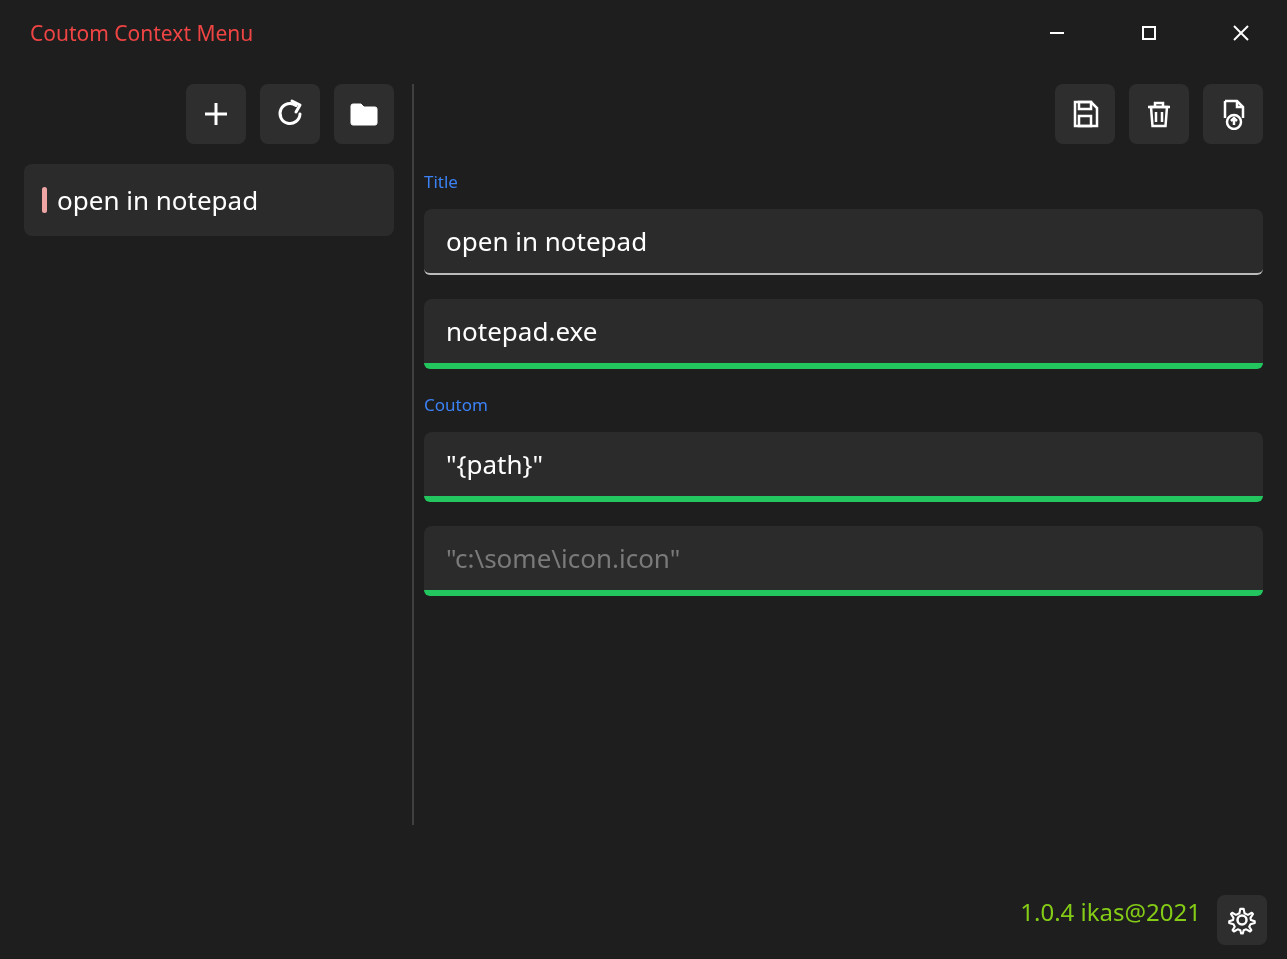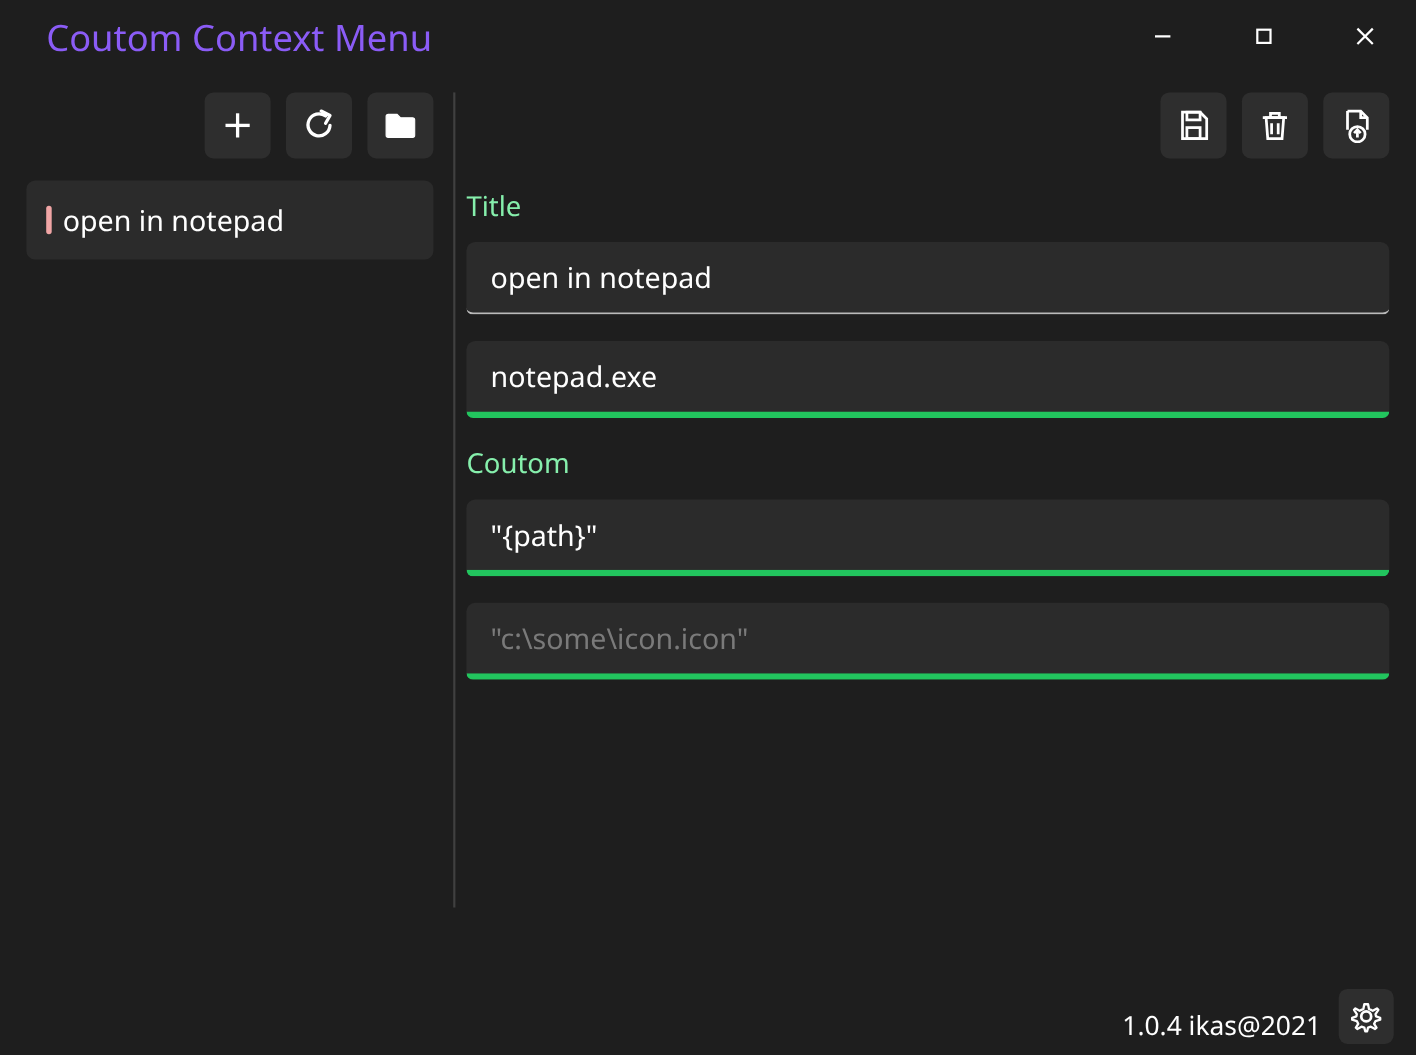--- a/index.html
+++ b/index.html
@@ -15,24 +15,23 @@
 
   
   .titlebar {
     height: 66px;
     display: flex;
     align-items: center;
     justify-content: space-between;
     padding: 0 0 0 30px;
   }
   .titlebar .title {
-    color: #8b5cf6;
-    font-size: 33px;
+    color: #ef4444;
+    font-size: 21px;
     font-weight: 400;
-    margin-left: 12px;
   }
   .win-controls {
     display: flex;
     align-items: center;
     height: 100%;
   }
   .win-btn {
     width: 92px;
     height: 100%;
     display: flex;
@@ -118,22 +117,22 @@
     justify-content: flex-end;
     gap: 14px;
   }
   .form {
     padding: 26px 0 0 0;
     display: flex;
     flex-direction: column;
     gap: 24px;
   }
   .field-label {
-    color: #86efac;
-    font-size: 25px;
+    color: #3b82f6;
+    font-size: 17px;
     margin-bottom: 16px;
     display: block;
   }
   .text-input {
     width: 100%;
     background: #2b2b2b;
     border: none;
     border-bottom: 6px solid #22c55e;
     border-radius: 8px 8px 6px 6px;
     color: #fff;
@@ -145,25 +144,25 @@
   .text-input.active {
     border-bottom: 2px solid #bbb;
   }
   .text-input::placeholder {
     color: #7a7a7a;
   }
 
   .footer {
     height: 64px;
     display: flex;
-    align-items: flex-end;
+    align-items: flex-start;
     justify-content: flex-end;
     gap: 16px;
     padding: 0 20px 10px 0;
-    color: #ffffff;
+    color: #84cc16;
     font-size: 24px;
   }
   .footer .gear {
     width: 50px;
     height: 50px;
     border-radius: 8px;
     background: #2e2e2e;
     display: flex;
     align-items: center;
     justify-content: center;

